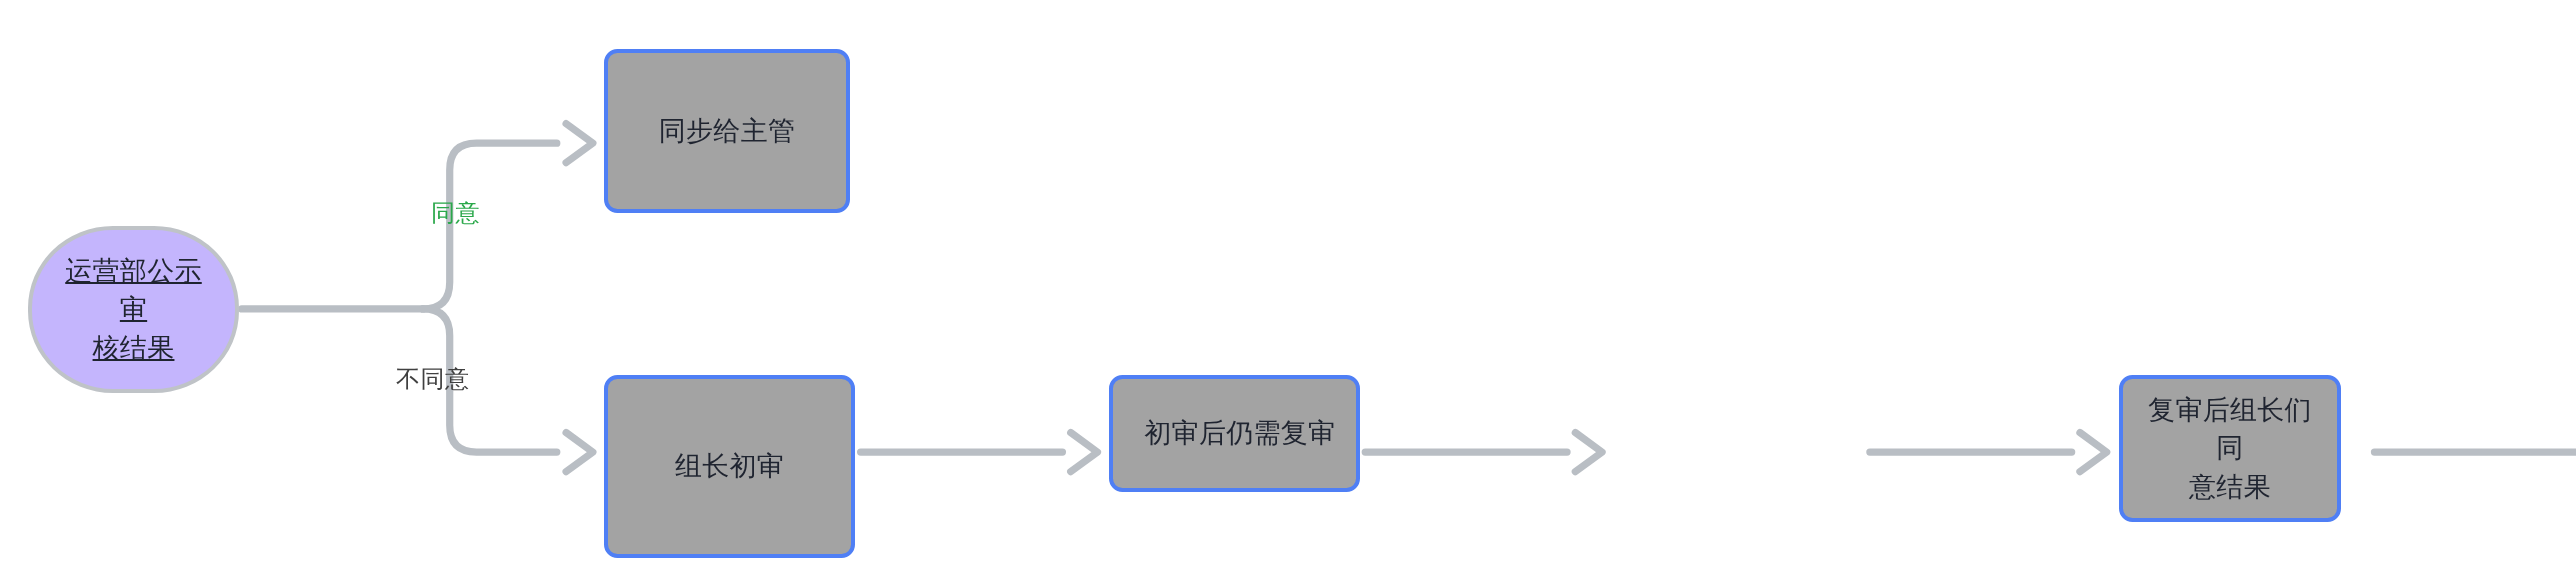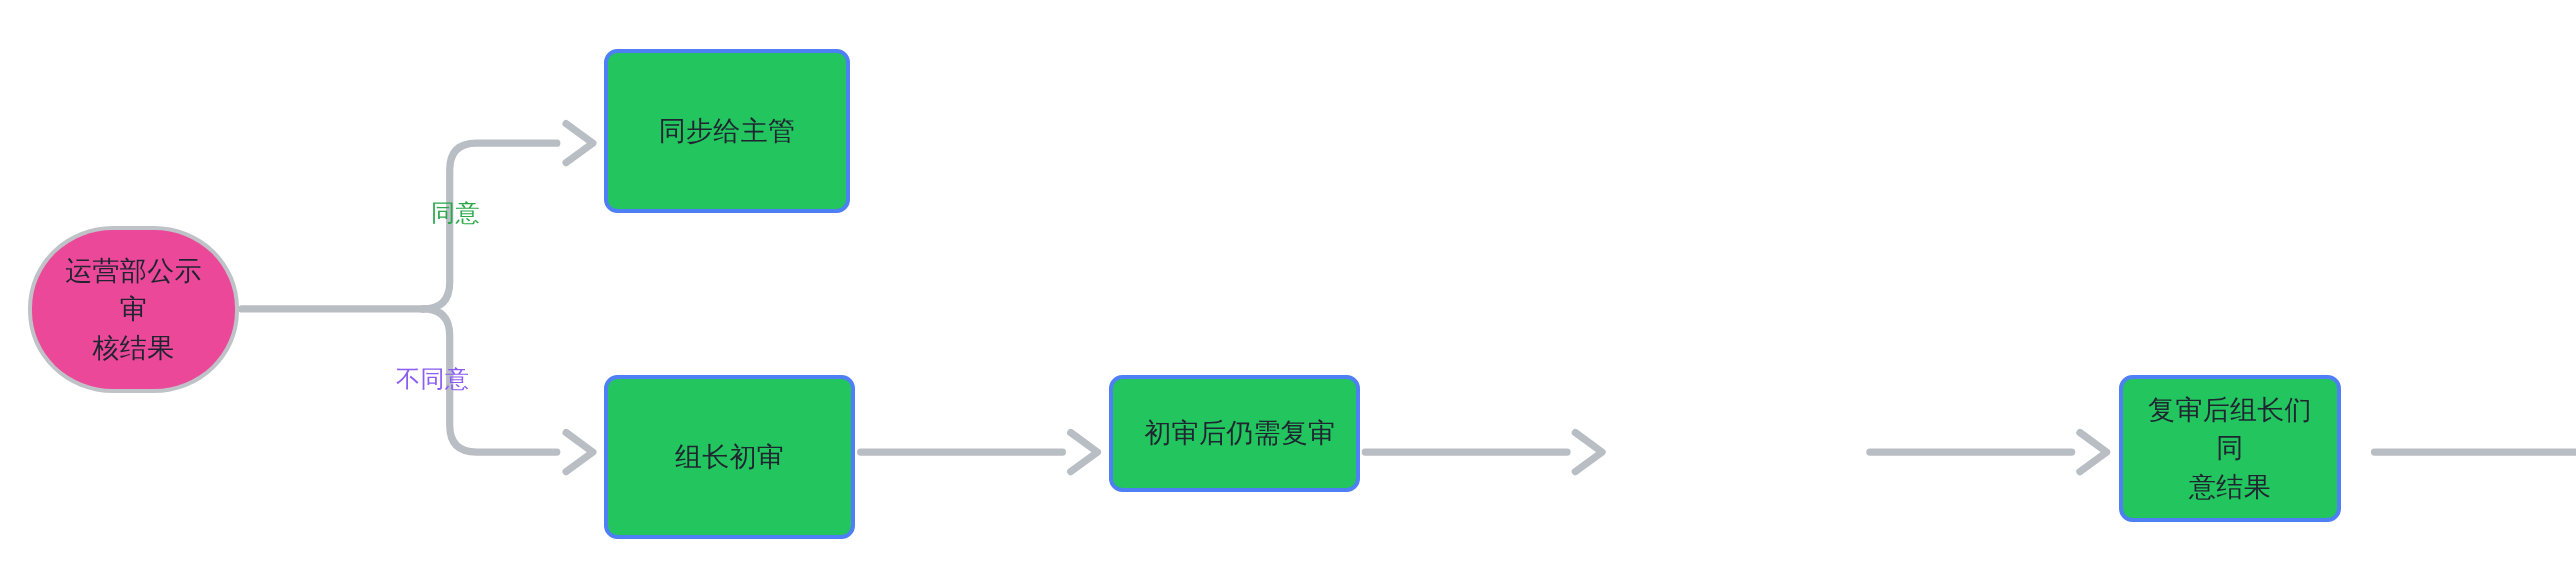--- a/index.html
+++ b/index.html
@@ -34,38 +34,39 @@
     justify-content: center;
     text-align: center;
     color: #1f2430;
     font-size: 27px;
     line-height: 1.42;
     letter-spacing: 0.3px;
     padding: 0 20.6px;
     white-space: pre-line;
   }
   .node.process {
-    background: #22c55e;
+    background: #a3a3a3;
     border: 4.6px solid #4f7ff5;
     border-radius: 13.4px;
   }
   .node.terminal {
-    background: #ec4899;
+    background: #c4b5fd;
     border: 4.1px solid #bfc3c7;
     border-radius: 85px / 82px;
+    text-decoration: underline;
   }
   .edge-label {
     position: absolute;
     font-size: 24px;
     line-height: 1;
     white-space: nowrap;
     letter-spacing: 0.5px;
   }
   .edge-label.approve { color: #2aa84a; }
-  .edge-label.reject  { color: #8b5cf6; }
+  .edge-label.reject  { color: #404040; }
 </style>
 </head>
 <body>
 
 <div id="canvas">
 
   <svg id="edge-layer" viewBox="0 0 5672 1140" width="2922" height="587" xmlns="http://www.w3.org/2000/svg">
     <g fill="none" stroke="#b9bec4" stroke-width="14" stroke-linecap="round" stroke-linejoin="round">
 
       <path d="M 468 600 L 820 600"></path>
@@ -93,21 +94,21 @@
 
   <div class="node terminal" style="left:28px; top:226px; width:211px; height:167px;">
     <span>运营部公示审
 核结果</span>
   </div>
 
   <div class="node process" style="left:604px; top:49px; width:246px; height:164px;">
     <span>同步给主管</span>
   </div>
 
-  <div class="node process" style="left:604px; top:375px; width:251px; height:164px;">
+  <div class="node process" style="left:604px; top:375px; width:251px; height:183px;">
     <span>组长初审</span>
   </div>
 
   <div class="node process" style="left:1109px; top:375px; width:251px; height:117px;justify-content:flex-end;">
     <span>初审后仍需复审</span>
   </div>
 
 
   <div class="node process" style="left:2119px; top:375px; width:222px; height:147px;">
     <span>复审后组长们同

